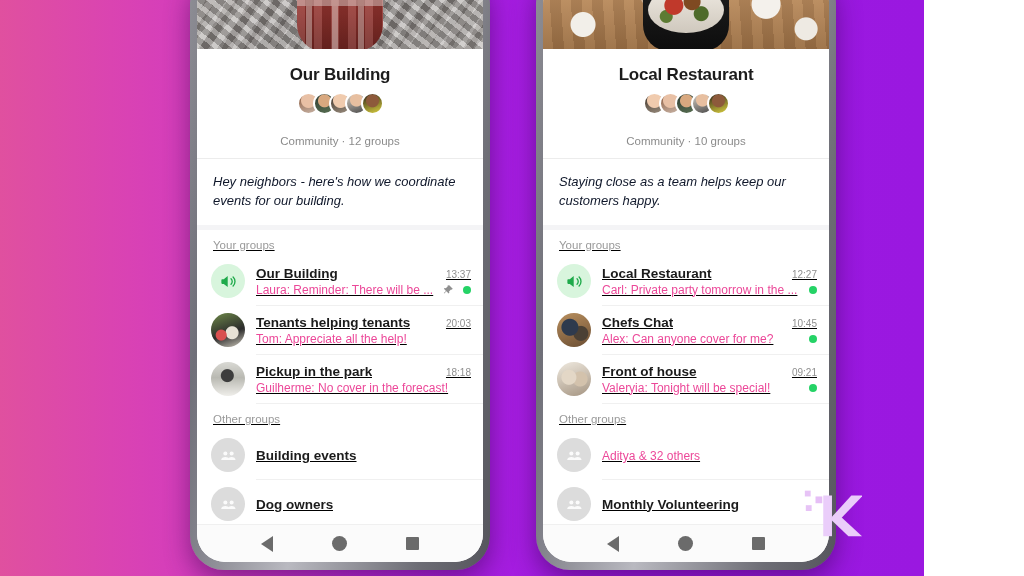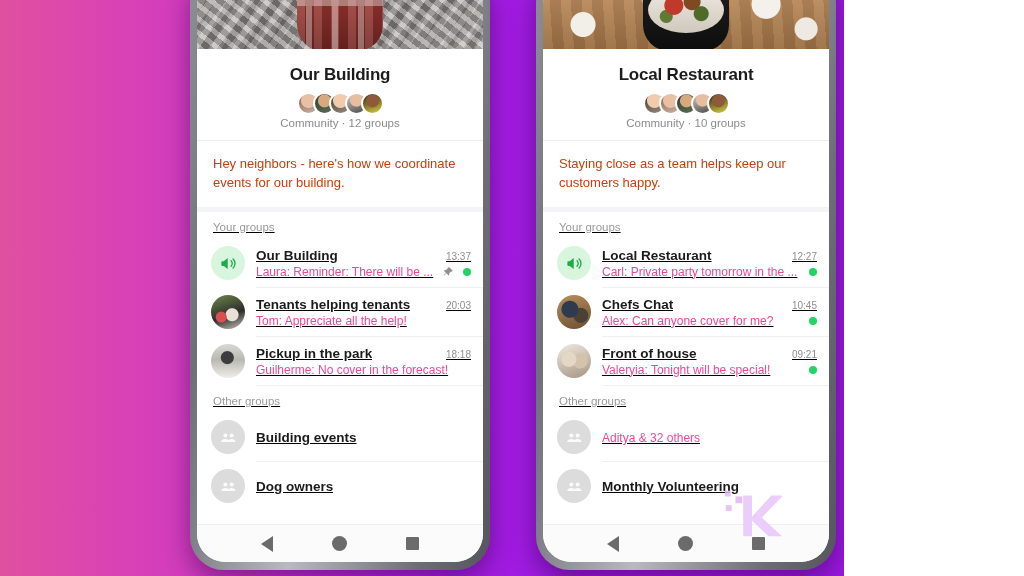--- a/index.html
+++ b/index.html
@@ -3,21 +3,21 @@
 <meta charset="utf-8">
 <style>
   * { box-sizing: border-box; margin: 0; padding: 0; }
   html, body {
     width: 1024px; height: 576px;
     overflow: hidden;
     font-family: "Liberation Sans", sans-serif;
   }
   #stage {
     position: relative;
-    width: 844px; height: 576px;
+    width: 924px; height: 576px;
     background: linear-gradient(90deg,
         #e0509f 0%,
         #d942b4 14%,
         #cf38c4 26%,
         #bb2ad6 38%,
         #a81ee0 52%,
         #9c19e2 68%,
         #9a18e0 100%);
     overflow: hidden;
   }
@@ -146,35 +146,36 @@
     margin-left: -7px;
     background-size: cover;
   }
   .face:first-child { margin-left: 0; }
   .f1 { background: radial-gradient(circle at 50% 34%, #e8c0a5 0 7px, transparent 8px), linear-gradient(160deg,#8a5a3e,#c8b4a6); }
   .f2 { background: radial-gradient(circle at 50% 36%, #d8a87f 0 6px, transparent 7px), linear-gradient(160deg,#2f3b32,#586f52); }
   .f3 { background: radial-gradient(circle at 50% 34%, #f0cbae 0 7px, transparent 8px), linear-gradient(160deg,#3c3128,#9a8d7e); }
   .f4 { background: radial-gradient(circle at 50% 32%, #e7bfa0 0 6px, transparent 7px), linear-gradient(160deg,#d7cfc4,#4a4a4a); }
   .f5 { background: radial-gradient(circle at 50% 36%, #8d5a3b 0 6px, transparent 7px), linear-gradient(160deg,#2a2118,#d9cf3f); }
   .group-meta {
-    margin-top: 2px;
+    margin-top: 20px;
     font-size: 11.5px;
     color: #8b8b8b;
   }
 
   .divider { height: 1px; background: #ececec; flex: none; }
 
   
   .description {
     flex: none;
     padding: 13px 16px 15px;
     font-size: 13px;
     line-height: 19px;
-    color: #c2410c;
+    color: #0f172a;
     background: #fff;
+    font-style: italic;
   }
 
   .section-gap { height: 5px; background: #f4f4f6; flex: none; }
 
   
   .list { flex: 1; overflow: hidden; background: #fff; text-decoration: underline; }
   .section-label {
     padding: 9px 16px 6px;
     font-size: 11.5px;
     color: #9a9a9a;

